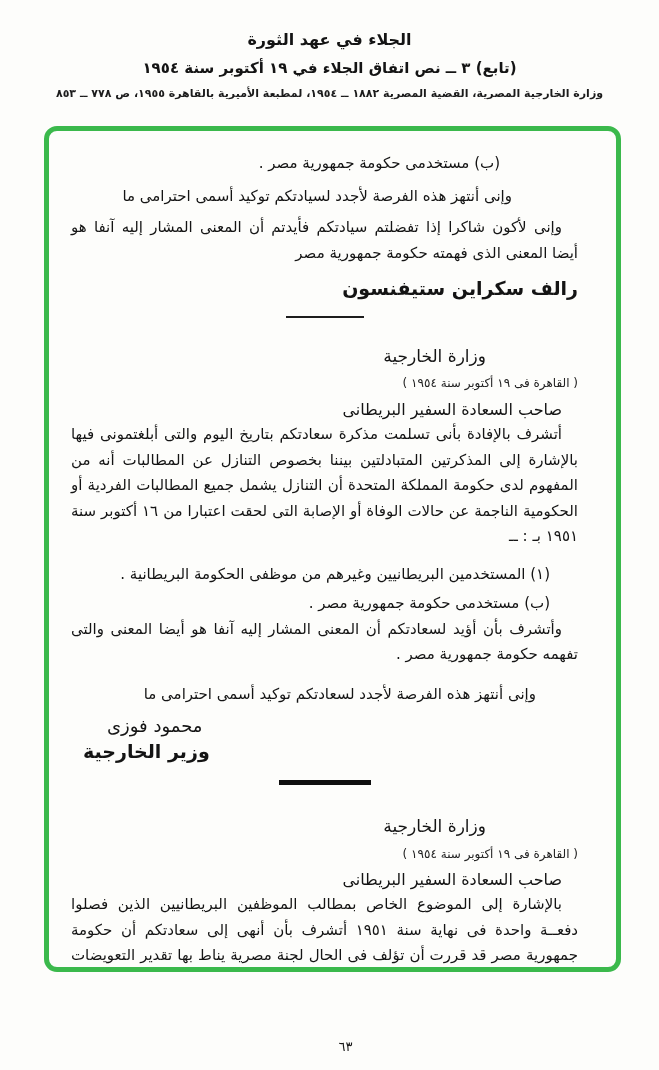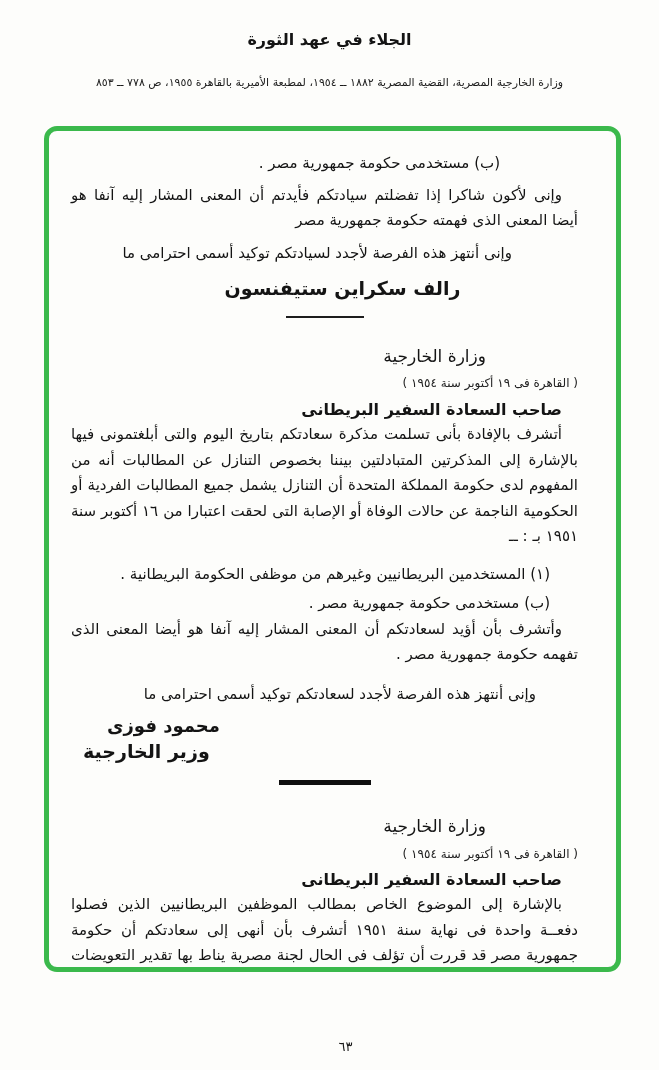--- a/index.html
+++ b/index.html
@@ -14,21 +14,21 @@
     position:relative;
     width:659px; height:1070px;
     background:#fdfdfb;
     overflow:hidden;
     direction:rtl;
   }
   
   .page-header { text-align:center; padding-top:30px; }
   .h-title    { font-size:16px; font-weight:bold; line-height:1.3; }
   .h-subtitle { font-size:15px; font-weight:bold; margin-top:8px; line-height:1.3; }
-  .h-source   { font-size:11px; font-weight:normal; margin-top:25px; line-height:1.3; color:#1b1b1b; }
+  .h-source   { font-size:11px; font-weight:bold; margin-top:9px; line-height:1.3; color:#1b1b1b; }
 
   
   .content-box {
     position:absolute;
     left:44px; top:126px;
     width:577px; height:846px;
     box-sizing:border-box;
     border:5px solid #3bb94c;
     border-radius:13px;
     padding:20px 38px 8px 22px;
@@ -41,70 +41,71 @@
   .ind        { text-indent:16px; }
 
   .item       { margin:0 78px 0 0; }
   .item-sm    { margin:12px 28px 0 0; }
   .item-sm2   { margin:4px 28px 0 0; }
 
   .para       { margin-top:6px; }
   .closing-1  { margin:7px 66px 0 0; }
   .closing-2  { margin:14px 42px 0 0; }
 
-  .sig        { text-align:center; padding-left:36px; font-size:19px; font-weight:bold; margin-top:8px; line-height:1.5; }
-  .sig-2      { text-align:left; padding-left:36px; font-size:18px; font-weight:bold; margin-top:6px; line-height:1.4; }
+  .sig        { text-align:right; padding-left:36px; font-size:19px; font-weight:bold; margin-top:8px; line-height:1.5; }
+  .sig-2      { text-align:left; padding-left:36px; font-size:18px; font-weight:normal; margin-top:6px; line-height:1.4; }
   .sig-title  { text-align:left; padding-left:12px; font-size:19px; font-weight:bold; margin-top:0; line-height:1.4; }
 
   .divider-thin  { width:78px; height:2px; background:#1d1d1d; margin:13px auto 0 auto; }
   .divider-thick { width:92px; height:5px; background:#0f0f0f; margin:15px auto 0 auto; }
 
   .ministry   { width:max-content; margin:27px 92px 0 auto; font-size:17px; line-height:1.4; }
   .ministry-2 { margin-top:30px; }
   .dateline   { text-align:right; padding-left:16px; font-size:12px; margin-top:7px; line-height:1.4; color:#222; }
-  .salutation { font-size:16px; margin:6px 16px 0 0; line-height:1.5;font-weight:bold; }
+  .salutation { font-size:16px; margin:6px 16px 0 0; line-height:1.5; }
 
   .body-para  { }
 
   
   .page-footer {
     position:absolute; bottom:16px; left:16px;
     width:100%; text-align:center;
     font-size:13px; color:#1a1a1a;
   }
 </style>
 </head>
 <body>
 
 <div class="page">
 
   <div class="page-header">
     <div class="h-title">الجلاء في عهد الثورة</div>
+    <div class="h-subtitle">(تابع) ٣ ــ نص اتفاق الجلاء في ١٩ أكتوبر سنة ١٩٥٤</div>
     <div class="h-source">وزارة الخارجية المصرية، القضية المصرية ١٨٨٢ ــ ١٩٥٤، لمطبعة الأميرية بالقاهرة ١٩٥٥، ص ٧٧٨ ــ ٨٥٣</div>
   </div>
 
   <div class="content-box" style="border-color: rgb(59, 185, 76);">
 
     <div>
       <p class="txt item">(ب) مستخدمى حكومة جمهورية مصر .</p>
+      <p class="txt closing-1">وإنى أنتهز هذه الفرصة لأجدد لسيادتكم توكيد أسمى احترامى ما</p>
       <p class="txt just ind para">وإنى لأكون شاكرا إذا تفضلتم سيادتكم فأيدتم أن المعنى المشار إليه آنفا هو أيضا المعنى الذى فهمته حكومة جمهورية مصر</p>
-      <p class="txt closing-1">وإنى أنتهز هذه الفرصة لأجدد لسيادتكم توكيد أسمى احترامى ما</p>
       <div class="sig">رالف سكراين ستيفنسون</div>
     </div>
 
     <div class="divider-thin"></div>
 
     <div>
       <div class="ministry">وزارة الخارجية</div>
       <div class="dateline">( القاهرة فى ١٩ أكتوبر سنة ١٩٥٤ )</div>
       <div class="salutation">صاحب السعادة السفير البريطانى</div>
       <p class="txt just ind body-para">أتشرف بالإفادة بأنى تسلمت مذكرة سعادتكم بتاريخ اليوم والتى أبلغتمونى فيها بالإشارة إلى المذكرتين المتبادلتين بيننا بخصوص التنازل عن المطالبات أنه من المفهوم لدى حكومة المملكة المتحدة أن التنازل يشمل جميع المطالبات الفردية أو الحكومية الناجمة عن حالات الوفاة أو الإصابة التى لحقت اعتبارا من ١٦ أكتوبر سنة ١٩٥١ بـ : ــ</p>
       <p class="txt item-sm">(١) المستخدمين البريطانيين وغيرهم من موظفى الحكومة البريطانية .</p>
       <p class="txt item-sm2">(ب) مستخدمى حكومة جمهورية مصر .</p>
-      <p class="txt just ind body-para">وأتشرف بأن أؤيد لسعادتكم أن المعنى المشار إليه آنفا هو أيضا المعنى الذى تفهمه حكومة جمهورية مصر .</p>
+      <p class="txt just ind body-para">وأتشرف بأن أؤيد لسعادتكم أن المعنى المشار إليه آنفا هو أيضا المعنى والتى تفهمه حكومة جمهورية مصر .</p>
       <p class="txt closing-2">وإنى أنتهز هذه الفرصة لأجدد لسعادتكم توكيد أسمى احترامى ما</p>
       <div class="sig-2">محمود فوزى</div>
       <div class="sig-title">وزير الخارجية</div>
     </div>
 
     <div class="divider-thick"></div>
 
     <div>
       <div class="ministry ministry-2">وزارة الخارجية</div>
       <div class="dateline">( القاهرة فى ١٩ أكتوبر سنة ١٩٥٤ )</div>

